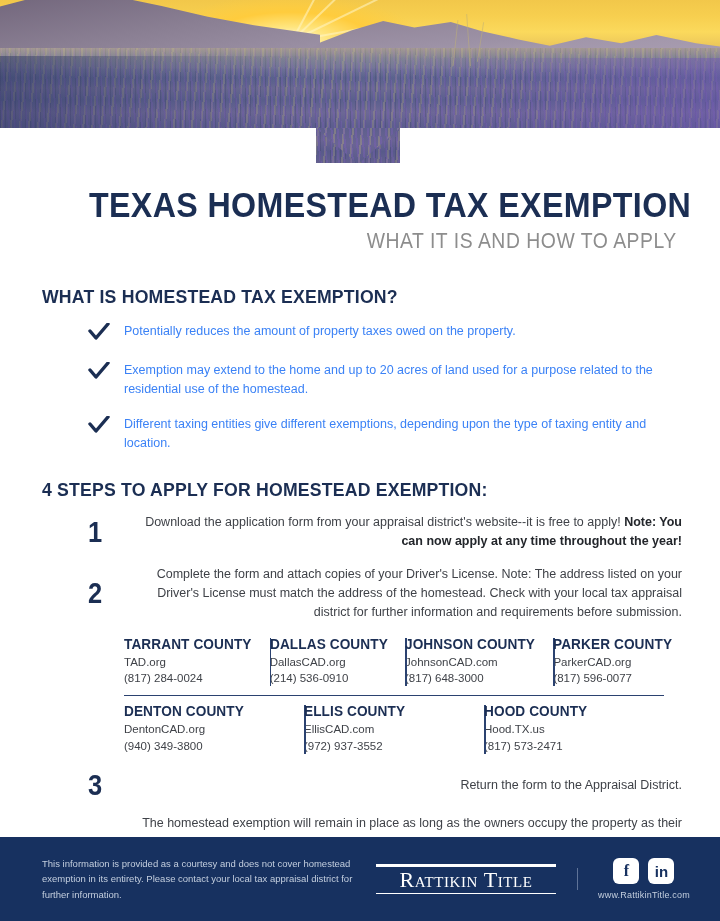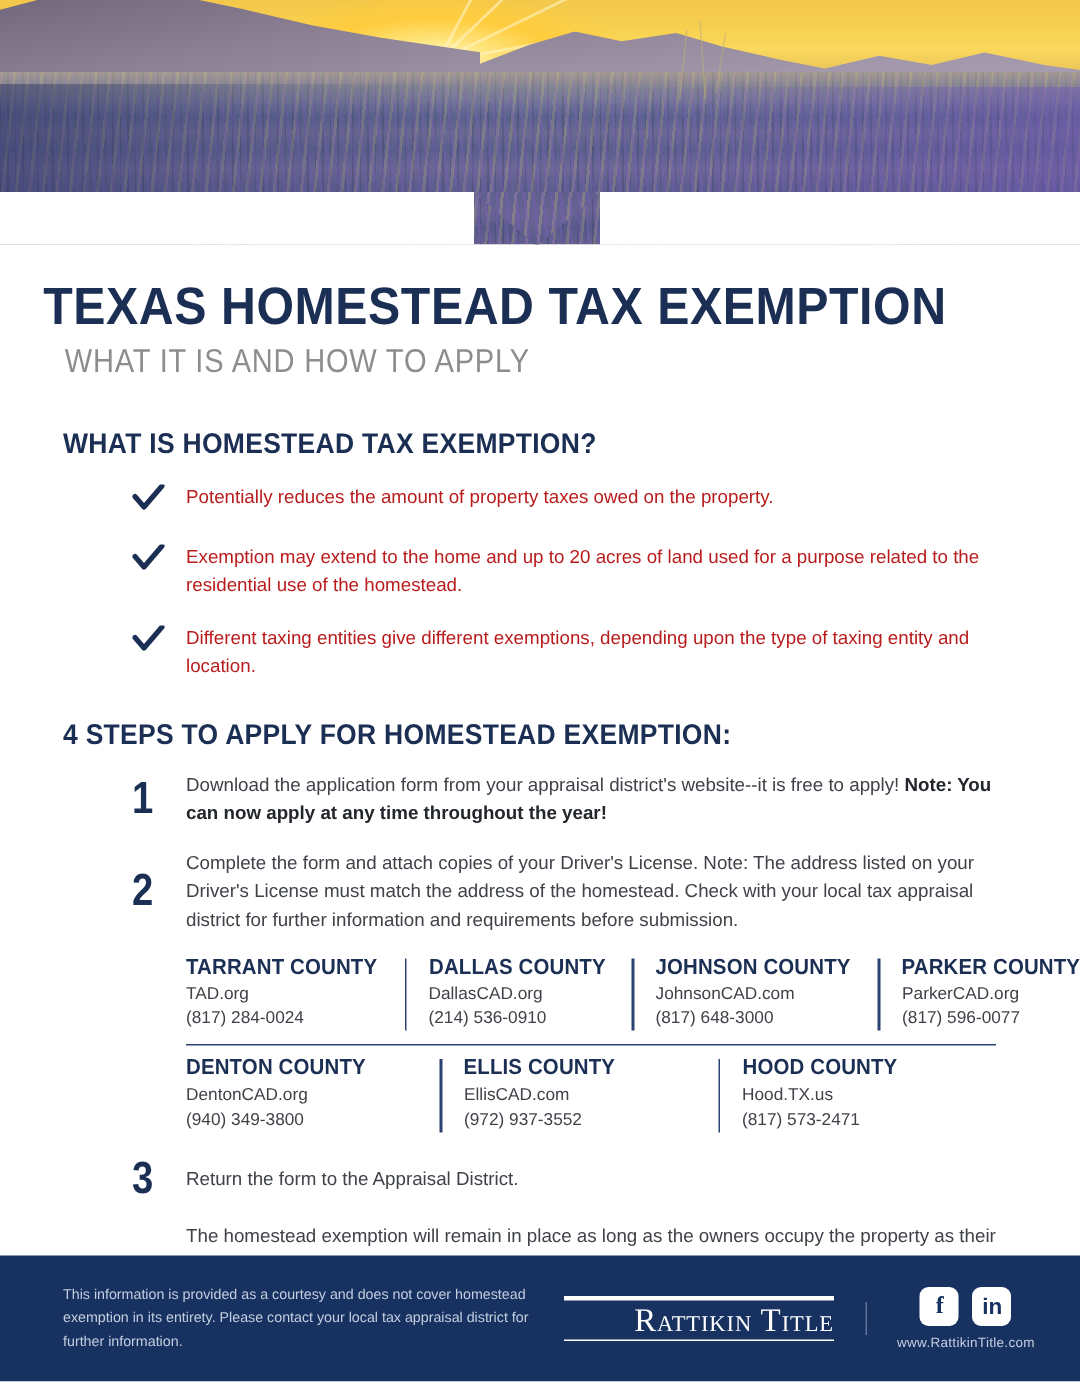--- a/index.html
+++ b/index.html
@@ -112,21 +112,21 @@
   .hero-v-photo {
     position: absolute; left: 316px; top: 128px; width: 84px; height: 36px;
     clip-path: polygon(0 0, 100% 0, 50% 100%);
     background:
       repeating-linear-gradient(84deg, rgba(120,95,180,0.45) 0 2px, rgba(80,70,140,0) 2px 6px),
       repeating-linear-gradient(96deg, rgba(200,190,120,0.30) 0 2px, rgba(200,190,120,0) 2px 9px),
       linear-gradient(180deg, #5e5f8d 0%, #6a6494 45%, #585a8a 100%);
   }
 
   
-  .title-wrap { text-align: left; margin-top: 24px; }
+  .title-wrap { text-align: right; margin-top: 24px; }
   .main-title {
     color: #1b2e53;
     font-family: "Liberation Sans Narrow", "Liberation Sans", sans-serif;
     font-weight: 700;
     font-size: 35px;
     letter-spacing: 0.4px;
     transform: scaleX(0.92);
     line-height: 1.05;
   }
   .sub-title {
@@ -153,21 +153,21 @@
   #s-steps { margin: 26px 0 0 42px; }
 
   
   .bullets { margin: 14px 0 0 88px; width: 580px; }
   .bullet { display: flex; align-items: flex-start; margin-bottom: 16px; }
   .check {
     width: 22px; flex: 0 0 22px; margin-right: 14px; margin-top: 1px;
     color: #1b2e53;
   }
   .bullet-text {
-    color: #b91c1c;
+    color: #3b82f6;
     font-size: 12.5px;
     line-height: 1.52;
     width: 540px;
   }
 
   
   .steps { margin: 12px 0 0 88px; width: 600px; }
   .step { display: flex; align-items: flex-start; margin-bottom: 14px; }
   .step-num {
     flex: 0 0 36px;
@@ -177,34 +177,35 @@
     font-size: 30px;
     line-height: 1;
     transform: scaleX(0.85);
     transform-origin: left top;
   }
   .step-body {
     color: #3f4248;
     font-size: 12.5px;
     line-height: 1.52;
     width: 558px;
+    text-align: right;
   }
   .step-body b { color: #23262b; font-weight: 700; }
   .step.align-mid { align-items: center; }
 
   
   .counties { margin: 6px 0 0 124px; width: 540px; }
   .county-row { display: flex; }
   .county-row.second { border-top: 1.5px solid #2b4270; padding-top: 7px; margin-top: 3px; }
   .county {
     flex: 1 1 0;
     padding: 0 10px 6px 0;
     position: relative;
   }
-  .county + .county { padding-left: 16px; }
+  .county + .county { padding-left: 0; }
   .county + .county::before {
     content: "";
     position: absolute; left: 0; top: 2px; bottom: 6px;
     width: 1.5px; background: #2b4270;
   }
   .county-name {
     color: #1b2e53;
     font-family: "Liberation Sans Narrow", "Liberation Sans", sans-serif;
     font-weight: 700;
     font-size: 14.5px;
@@ -248,21 +249,21 @@
     width: 1px; background: #5f7398;
   }
   .logo-rule-top { width: 180px; height: 3px; background: #ffffff; }
   .logo-text {
     color: #ffffff;
     font-family: "Liberation Serif", serif;
     font-size: 22px;
     font-variant: small-caps;
     letter-spacing: 0.6px;
     line-height: 1.18;
-    text-align: right;
+    text-align: center;
     width: 180px;
   }
   .logo-rule-bot { width: 180px; height: 1.5px; background: #ffffff; }
   .footer-social {
     margin-left: 20px;
     text-align: center;
   }
   .social-row { display: flex; gap: 9px; justify-content: center; }
   .social-icon {
     width: 26px; height: 26px;

